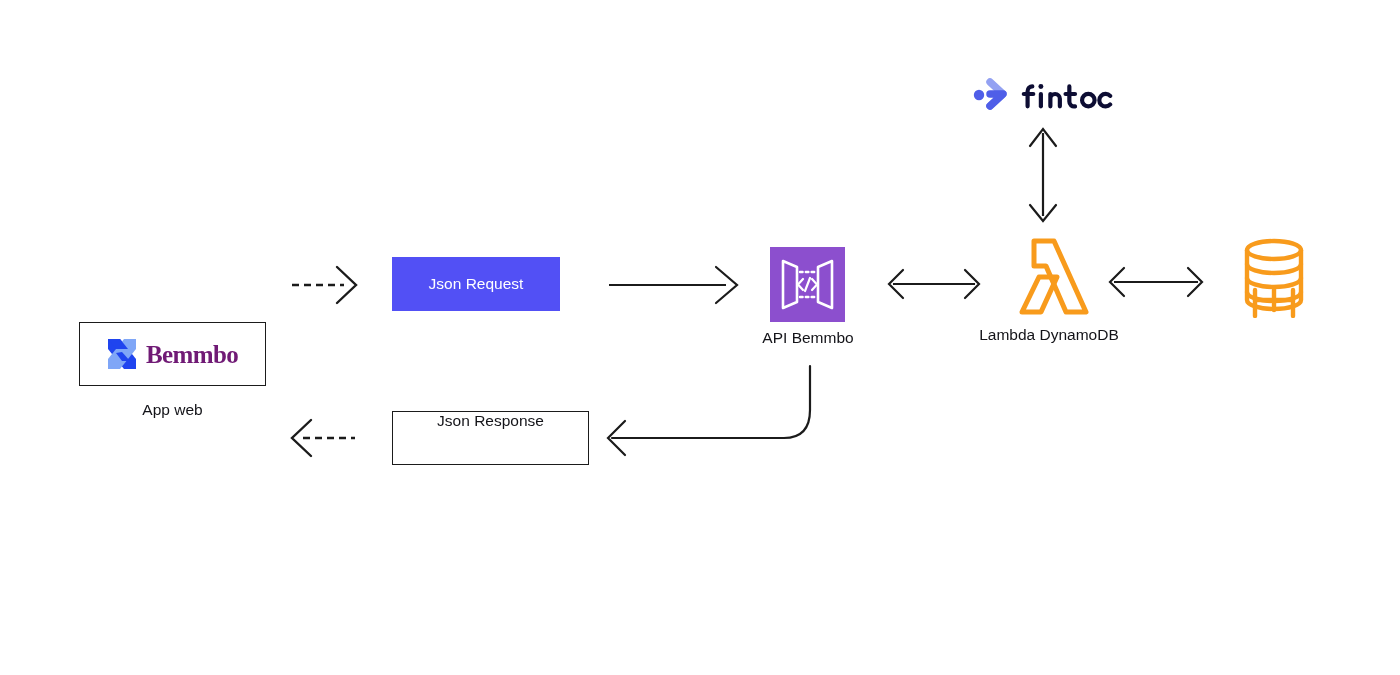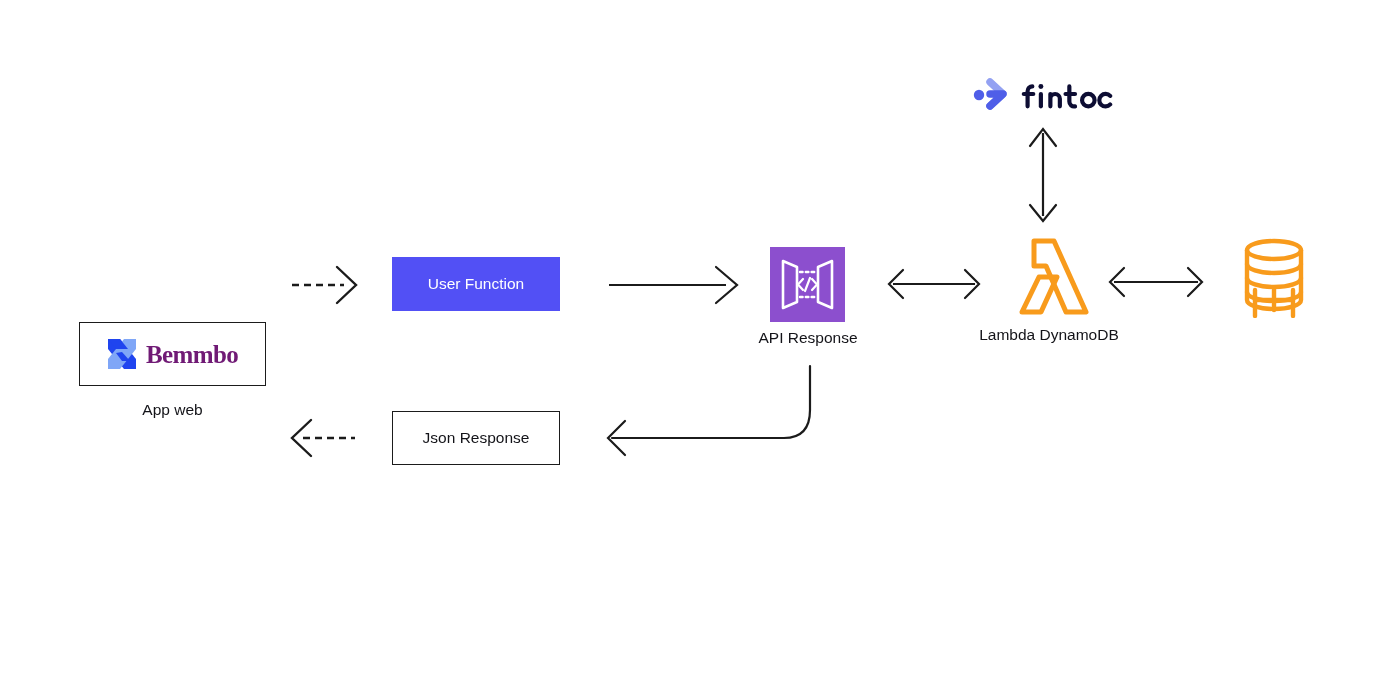--- a/index.html
+++ b/index.html
@@ -69,27 +69,26 @@
     display: flex;
     align-items: center;
     justify-content: center;
     font-size: 15.5px;
   }
 
   
   .json-response {
     left: 392px;
     top: 411px;
-    width: 168px;
+    width: 197px;
     height: 54px;
     background: #ffffff;
     border: 1.6px solid #1b1b1b;
     color: #131318;
     display: flex;
-    align-items: center;
     justify-content: center;
     font-size: 15.5px;
   }
 
   
   .apigw-tile {
     left: 770px;
     top: 247px;
     width: 75px;
     height: 75px;
@@ -173,42 +172,42 @@
       <polygon points="1,2 13,2 29,22 29,32 17,32 1,12" fill="#1f44ef"></polygon>
       <polygon points="29,2 17,2 1,22 1,32 13,32 29,12" fill="#7fa6f7"></polygon>
       <polygon points="1,2 13,2 21,12 9,12" fill="#1f44ef"></polygon>
       <polygon points="15,15 23,24 15,24 9,16" fill="#1f44ef"></polygon>
     </svg>
     <span class="bemmbo-word">Bemmbo</span>
   </div>
   <div class="caption" style="left:79px; top:400px; width:187px;text-align:center;">App web</div>
 
   <div class="node user-request">
-    <span>User Function</span>
+    <span>Json Request</span>
   </div>
 
   <div class="node json-response">
     <span>Json Response</span>
   </div>
 
   <svg class="node apigw-tile" viewBox="0 0 75 75">
     <rect x="0" y="0" width="75" height="75" fill="#8c4fce"></rect>
 
     <path d="M13 14 L27 20 L27 55 L13 61 Z" fill="none" stroke="#ffffff" stroke-width="2.6" stroke-linejoin="round"></path>
 
     <path d="M62 14 L48 20 L48 55 L62 61 Z" fill="none" stroke="#ffffff" stroke-width="2.6" stroke-linejoin="round"></path>
 
     <line x1="30" y1="25" x2="45" y2="25" stroke="#ffffff" stroke-width="2.4" stroke-dasharray="2.6 3.2" stroke-linecap="round"></line>
     <line x1="30" y1="50" x2="45" y2="50" stroke="#ffffff" stroke-width="2.4" stroke-dasharray="2.6 3.2" stroke-linecap="round"></line>
 
     <polyline points="33,32 28,37.5 33,43" fill="none" stroke="#ffffff" stroke-width="2.2" stroke-linecap="round" stroke-linejoin="round"></polyline>
     <polyline points="42,32 47,37.5 42,43" fill="none" stroke="#ffffff" stroke-width="2.2" stroke-linecap="round" stroke-linejoin="round"></polyline>
     <line x1="40" y1="31" x2="35" y2="44" stroke="#ffffff" stroke-width="2.2" stroke-linecap="round"></line>
   </svg>
-  <div class="caption" style="left:723px; top:328px; width:170px;">API Response</div>
+  <div class="caption" style="left:723px; top:328px; width:170px;">API Bemmbo</div>
 
   <svg class="node lambda-icon" viewBox="0 0 82 80">
     <path d="M26 3 L46 3 L78 74 L58 74 L38 28 L26 28 Z" fill="none" stroke="#f89b1c" stroke-width="5" stroke-linejoin="round"></path>
     <path d="M31 39 L49 39 L33 74 L14 74 Z" fill="none" stroke="#f89b1c" stroke-width="5" stroke-linejoin="round"></path>
   </svg>
   <div class="caption" style="left:959px; top:325px; width:180px;">Lambda DynamoDB</div>
 
   <svg class="node dynamo-icon" viewBox="0 0 66 80">
     <g fill="none" stroke="#f89b1c" stroke-width="4.4" stroke-linecap="round">
       <ellipse cx="33" cy="12" rx="27" ry="9"></ellipse>

